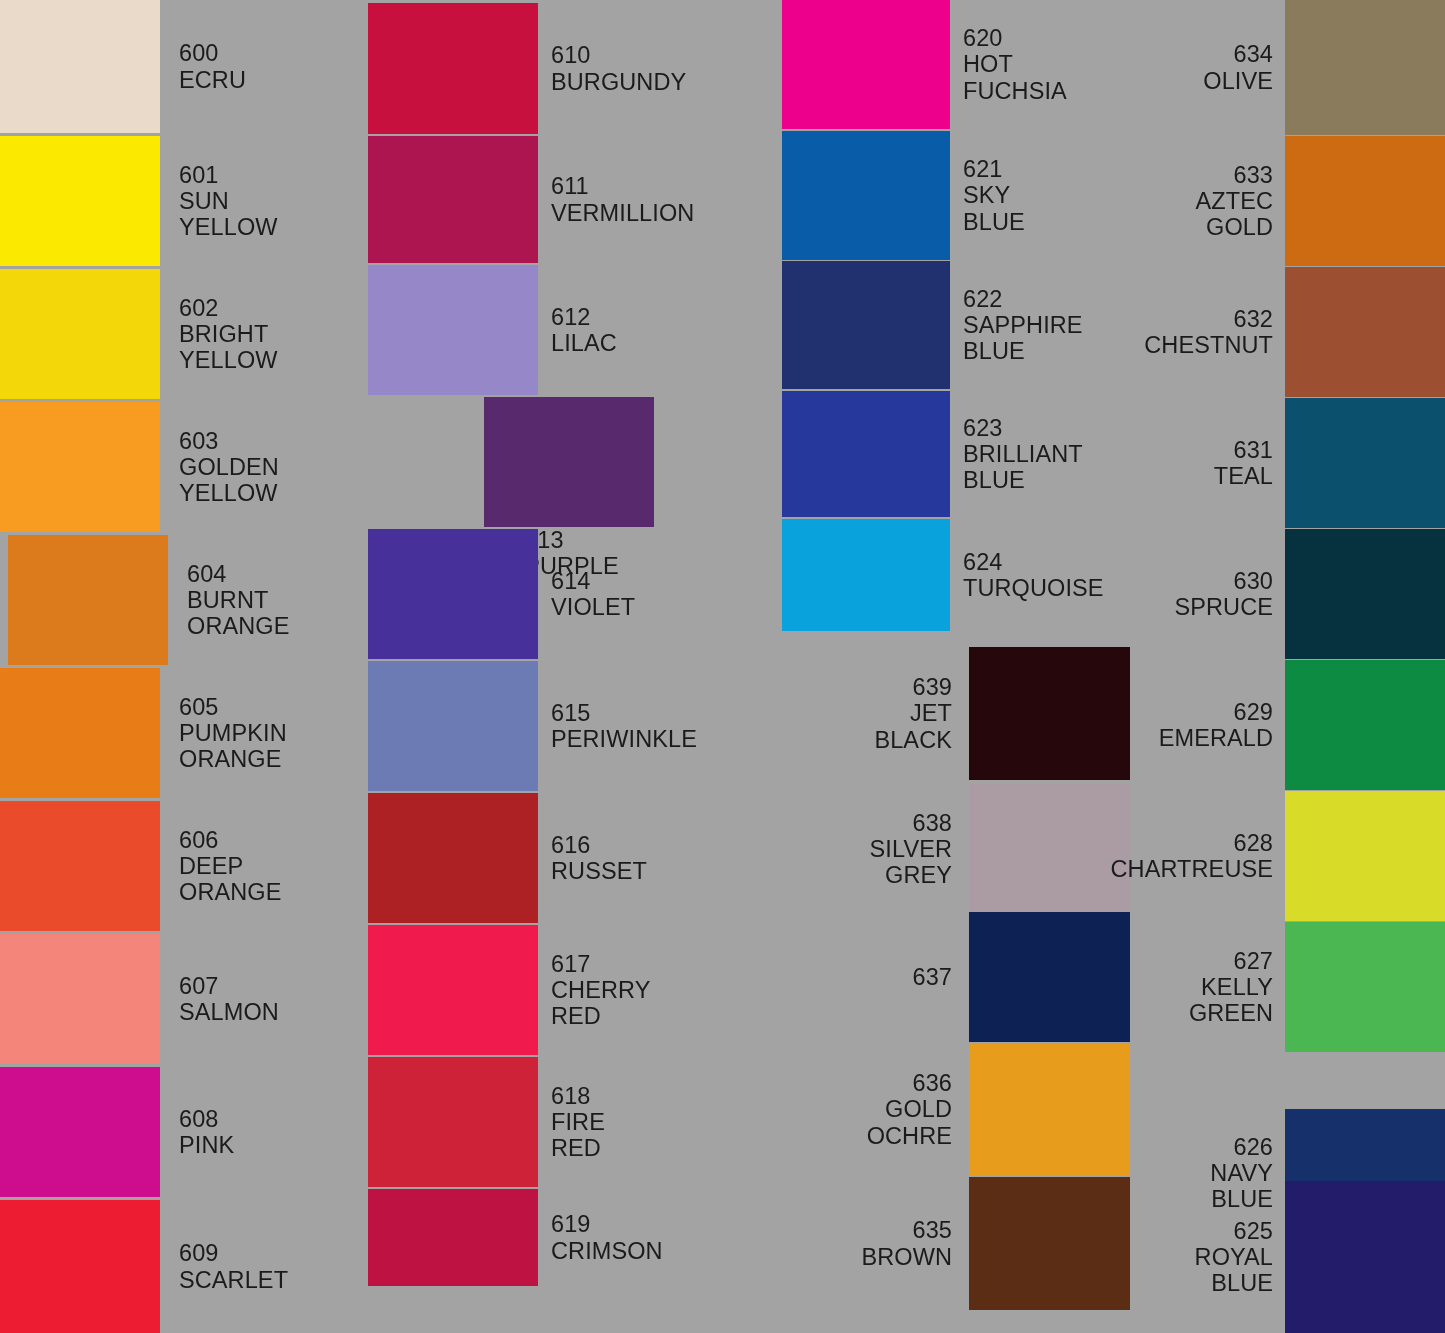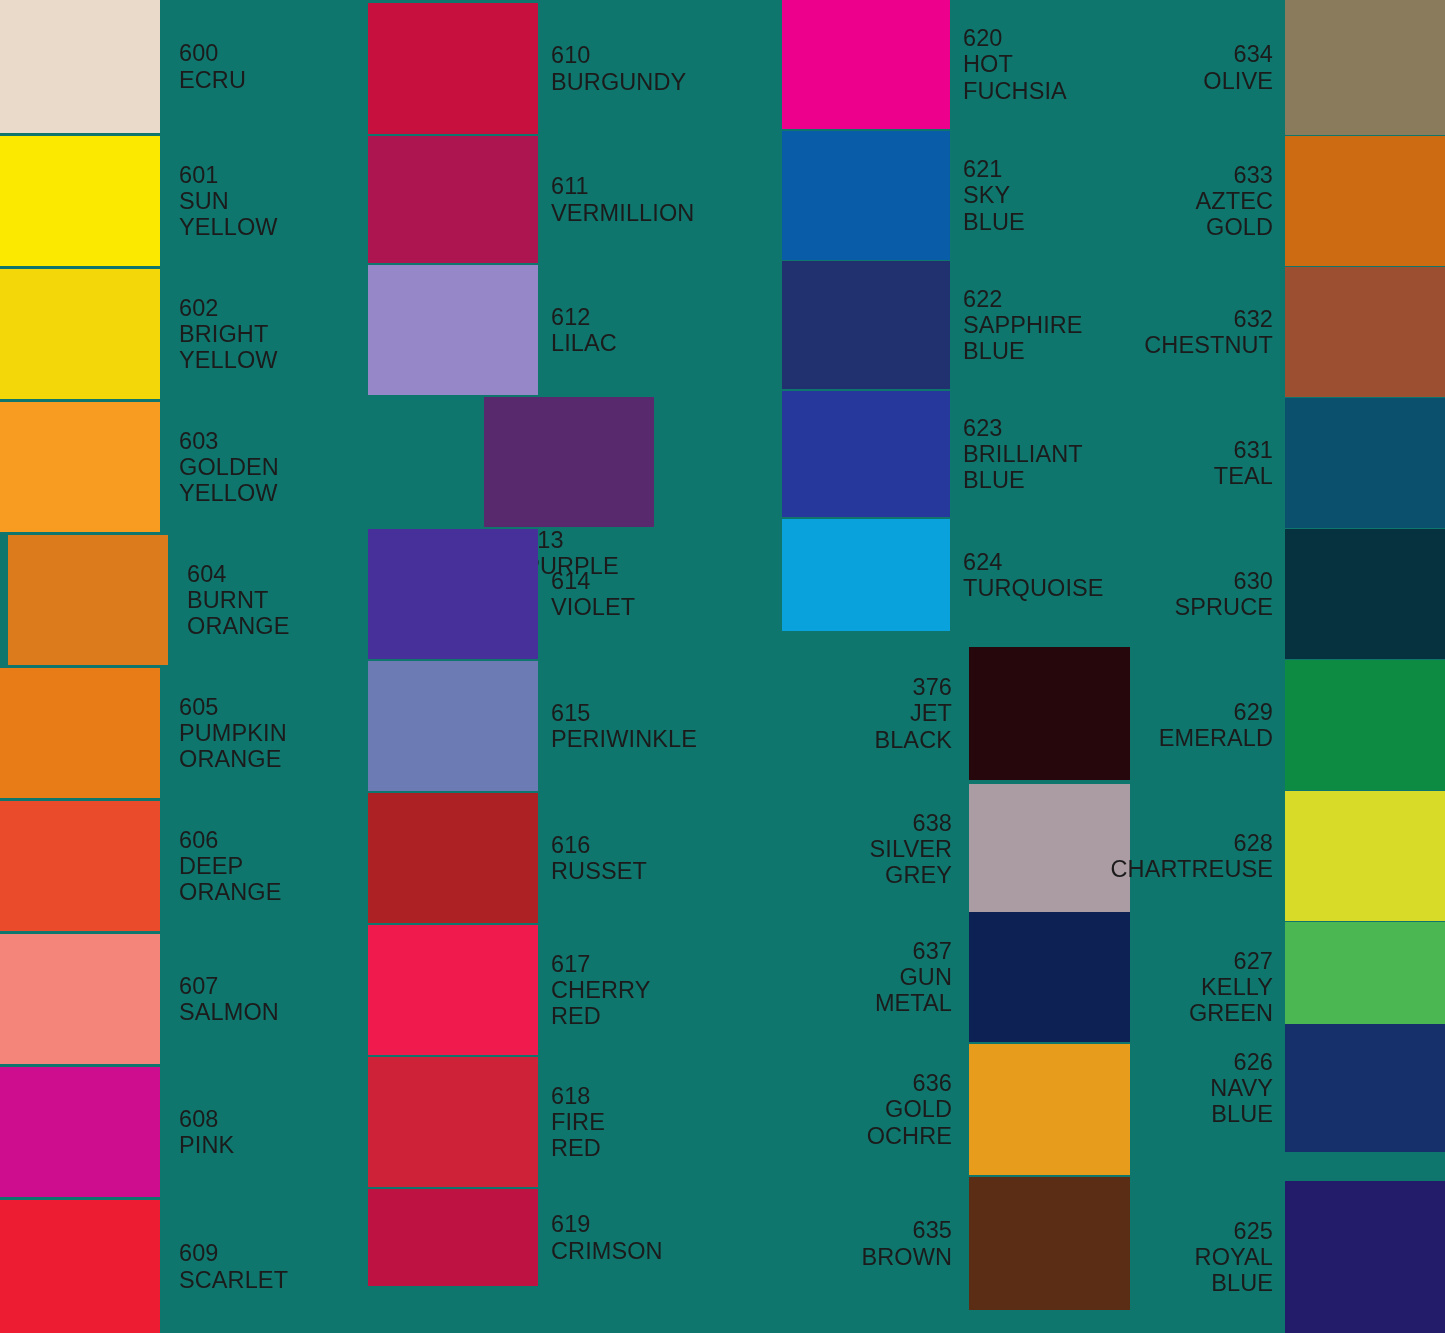--- a/index.html
+++ b/index.html
@@ -11,21 +11,21 @@
   body {
     width: 1445px; height: 1333px;
     font-family: "Liberation Sans", sans-serif;
     overflow: hidden;
     position: relative;
   }
   #chart {
     position: relative;
     width: 1445px;
     height: 1333px;
-    background: #0f766e;
+    background: #a3a3a3;
   }
   .col {
     position: absolute;
     top: 0;
     height: 1333px;
   }
   
   #col1 { left: 0px;    width: 360px; }
   #col2 { left: 360px;  width: 410px; }
   #col3 { left: 770px;  width: 360px; }
@@ -197,32 +197,31 @@
         <div class="swatch" style="background: rgb(38, 56, 156);"></div>
         <div class="label"><span class="num">623</span><span class="nm">BRILLIANT
 BLUE</span></div>
       </div>
       <div class="row swatch-left" style="top: 519px; height: 112px;">
         <div class="swatch" style="background: rgb(9, 162, 221);"></div>
         <div class="label"><span class="num">624</span><span class="nm">TURQUOISE</span></div>
       </div>
       <div class="row swatch-right" style="top: 647px; height: 133px;">
         <div class="swatch" style="background: rgb(38, 7, 12);"></div>
-        <div class="label"><span class="num">376</span><span class="nm">JET
+        <div class="label"><span class="num">639</span><span class="nm">JET
 BLACK</span></div>
       </div>
       <div class="row swatch-right" style="top: 784px; height: 130px;">
         <div class="swatch" style="background: rgb(171, 155, 163);"></div>
         <div class="label"><span class="num">638</span><span class="nm">SILVER
 GREY</span></div>
       </div>
       <div class="row swatch-right" style="top: 912px; height: 130px;">
         <div class="swatch" style="background: rgb(13, 33, 85);"></div>
-        <div class="label"><span class="num">637</span><span class="nm">GUN
-METAL</span></div>
+        <div class="label"><span class="num">637</span></div>
       </div>
       <div class="row swatch-right" style="top: 1044px; height: 131px;">
         <div class="swatch" style="background: rgb(232, 156, 28);"></div>
         <div class="label"><span class="num">636</span><span class="nm">GOLD
 OCHRE</span></div>
       </div>
       <div class="row swatch-right" style="top: 1177px; height: 133px;">
         <div class="swatch" style="background: rgb(92, 45, 21);"></div>
         <div class="label"><span class="num">635</span><span class="nm">BROWN</span></div>
       </div>
@@ -255,21 +254,21 @@
       </div>
       <div class="row swatch-right" style="top: 791px; height: 130px;">
         <div class="swatch" style="background: rgb(216, 219, 39);"></div>
         <div class="label"><span class="num">628</span><span class="nm">CHARTREUSE</span></div>
       </div>
       <div class="row swatch-right" style="top: 922px; height: 130px;">
         <div class="swatch" style="background: rgb(75, 183, 83);"></div>
         <div class="label"><span class="num">627</span><span class="nm">KELLY
 GREEN</span></div>
       </div>
-      <div class="row swatch-right" style="top: 1024px; height: 128px; justify-content: flex-end;">
+      <div class="row swatch-right" style="top: 1109px; height: 128px; justify-content: flex-end;">
         <div class="swatch" style="background: rgb(21, 48, 107);"></div>
         <div class="label"><span class="num">626</span><span class="nm">NAVY
 BLUE</span></div>
       </div>
       <div class="row swatch-right" style="top: 1181px; height: 152px;">
         <div class="swatch" style="background: rgb(35, 28, 107);"></div>
         <div class="label"><span class="num">625</span><span class="nm">ROYAL
 BLUE</span></div>
       </div>
     </div>

